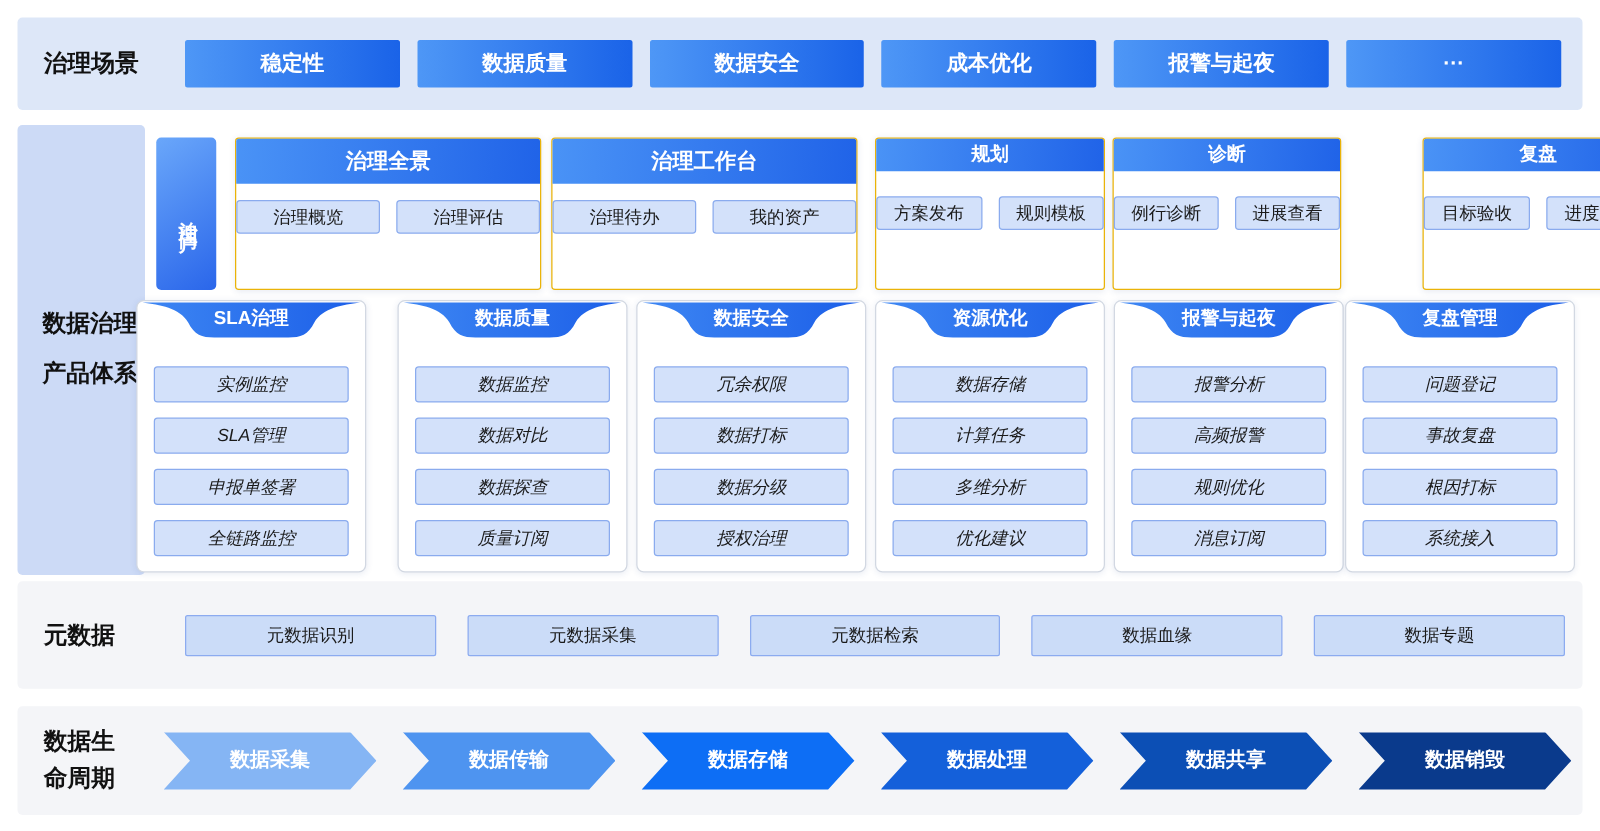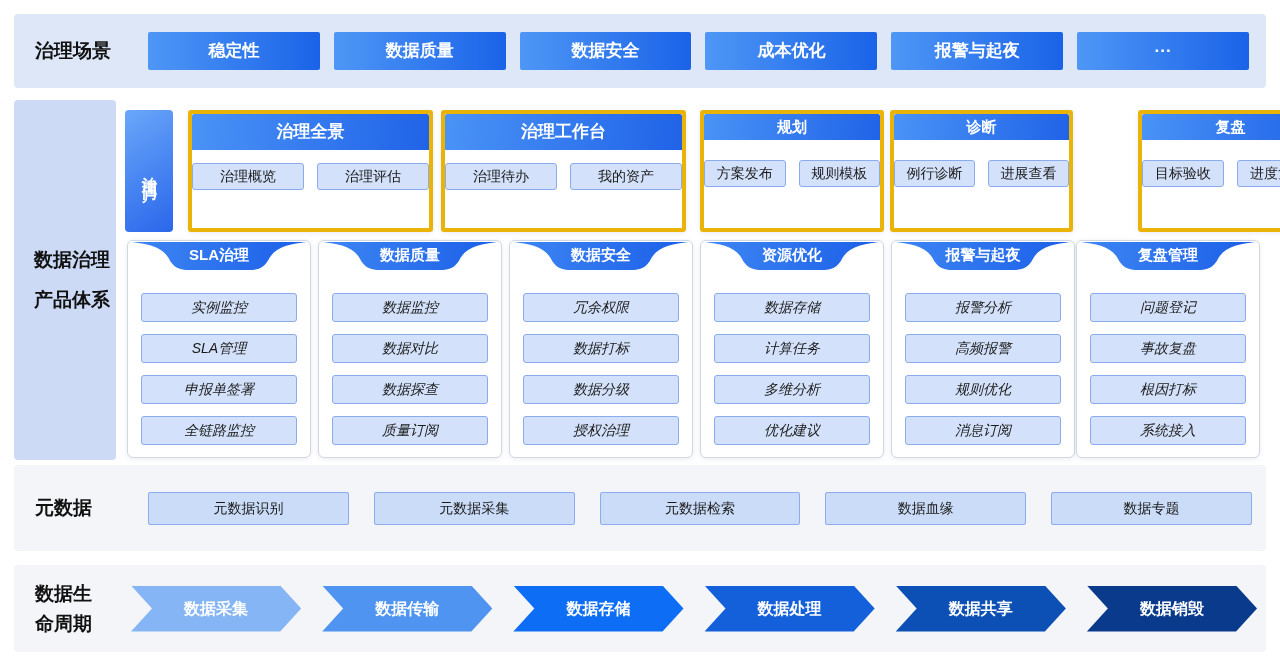--- a/index.html
+++ b/index.html
@@ -33,21 +33,21 @@
     position:absolute; left:111px; top:10px; width:48px; height:122px;
     background:linear-gradient(145deg,#6aa7fa 0%,#2a66ea 100%); border-radius:4px;
     display:flex; align-items:center; justify-content:center;
   }
   .portal-text {
     writing-mode:vertical-rl; text-orientation:upright;
     color:#fff; font-weight:bold; font-size:15px; letter-spacing:3px;
   }
   .card-a {
     position:absolute; top:10px; height:122px; background:#fff;
-    border:4px solid #eab308; border-radius:3px;
+    border:1px solid #eab308; border-radius:3px;
     box-shadow:0 1px 5px rgba(40,70,140,0.10);
   }
   .card-a .hd {
     height:36px; line-height:36px; text-align:center; color:#fff;
     font-weight:bold; font-size:17px; border-radius:2px 2px 0 0;
     background:linear-gradient(95deg,#4a93f6 0%,#2063e8 100%);
   }
   .card-a.small .hd { height:26px; line-height:26px; font-size:15px; }
   .card-a .bd { padding-top:13px; display:flex; align-items:center; gap:13px; }
   .card-a.small .bd { padding-top:20px; }
@@ -60,21 +60,21 @@
   .pos-a1 { left:427px; width:245px; }
   .pos-a2 { left:686px; width:184px; }
   .pos-a3 { left:876px; width:183px; }
   .pos-a4 { left:1124px; width:185px; }
 
   .card-b {
     position:absolute; top:140px; width:184px; height:218px; background:#fff;
     border:1px solid #d2d8e2; border-radius:6px;
     box-shadow:0 1px 5px rgba(40,70,140,0.10);
   }
-  .pos-b0 { left:113px; } .pos-b1 { left:304px; } .pos-b2 { left:495px; }
+  .pos-b0 { left:95px; } .pos-b1 { left:304px; } .pos-b2 { left:495px; }
   .pos-b3 { left:686px; } .pos-b4 { left:877px; } .pos-b5 { left:1062px; }
   .ribbon-wrap { position:absolute; left:0; top:0; width:100%; height:34px; }
   .ribbon-wrap svg { position:absolute; left:0; top:0; width:100%; height:100%; }
   .ribbon-title {
     position:absolute; left:0; top:0; width:100%; height:30px; line-height:28px;
     text-align:center; color:#fff; font-weight:bold; font-size:15px;
   }
   .card-b .bd { padding-top:52px; display:flex; flex-direction:column; align-items:center; gap:12px;font-style:italic; }
   .card-b .chip { height:29px; line-height:27px; }
 

